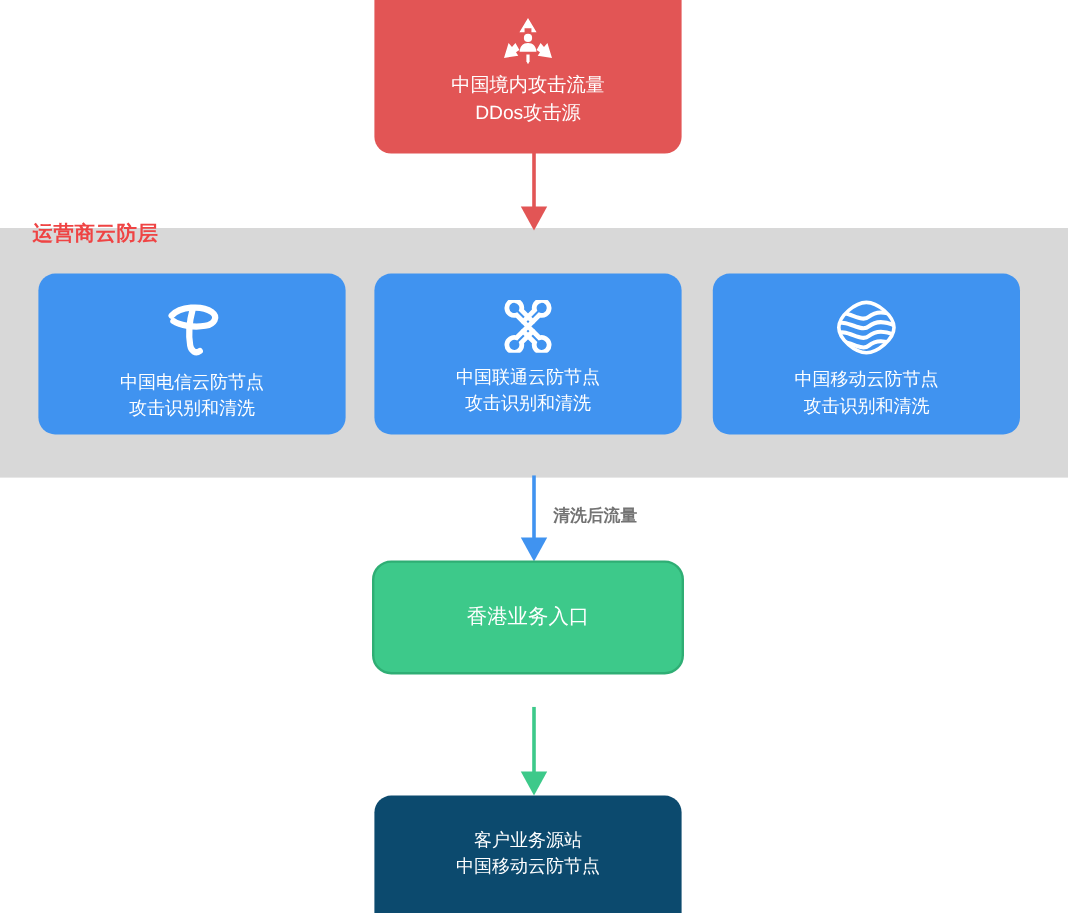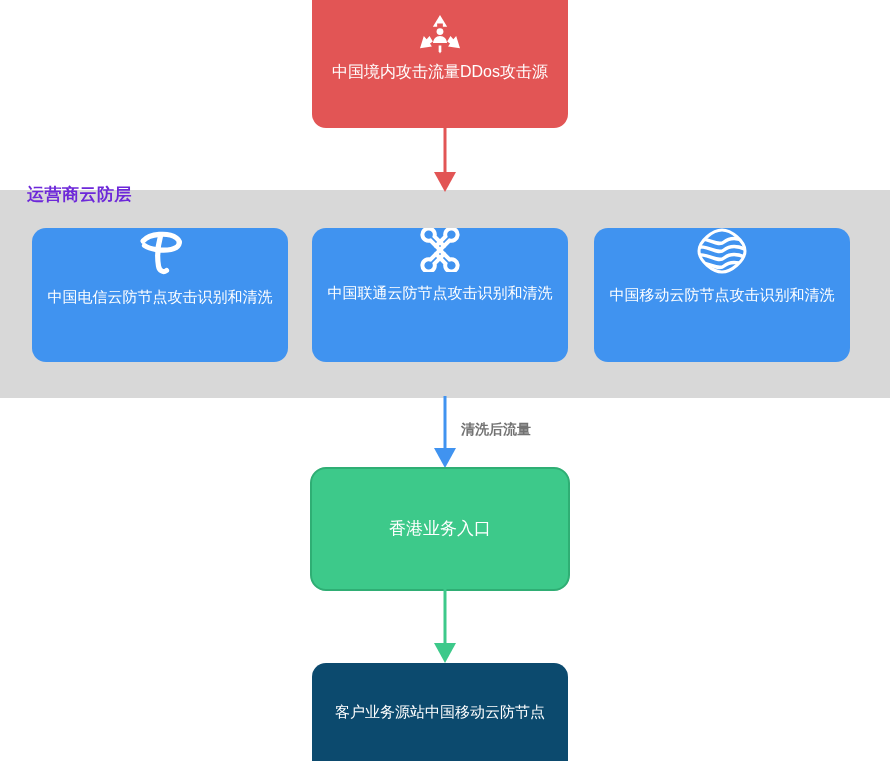--- a/index.html
+++ b/index.html
@@ -31,40 +31,40 @@
     width: 890px;
     height: 208px;
     background: #d8d8d8;
   }
   .band-label {
     position: absolute;
     left: 27px;
     top: 183px;
     font-size: 17px;
     font-weight: bold;
-    color: #6d28d9;
+    color: #ef4444;
     letter-spacing: 0.5px;
     white-space: nowrap;
   }
 
   
   .node {
     position: absolute;
     box-sizing: border-box;
     border-radius: 14px;
     display: flex;
     flex-direction: column;
     align-items: center;
     justify-content: center;
     color: #ffffff;
     text-align: center;
   }
   .node .lines {
     display: flex;
-    flex-direction: row;
+    flex-direction: column;
     align-items: center;
     line-height: 1.45;
   }
   .node .line {
     white-space: nowrap;
   }
 
   
   #node-source {
     left: 312px;
@@ -78,32 +78,33 @@
   }
   #node-source .lines { font-size: 16px; }
   #node-source .icon-wrap { margin-bottom: 6px; }
 
   .node-isp {
     top: 228px;
     width: 256px;
     height: 134px;
     background: #4093f0;
     justify-content: flex-start;
+    padding-top: 22px;
   }
   .node-isp .lines { font-size: 15px; }
   .node-isp .icon-wrap { margin-bottom: 10px; }
   #node-telecom { left: 32px; }
   #node-unicom  { left: 312px; }
   #node-mobile  { left: 594px; }
 
   #node-hk {
     left: 310px;
     top: 467px;
     width: 260px;
-    height: 124px;
+    height: 95px;
     background: #3dc98a;
     border: 2px solid #2fae74;
     border-radius: 16px;
   }
   #node-hk .lines { font-size: 17px; }
 
   #node-origin {
     left: 312px;
     top: 663px;
     width: 256px;

